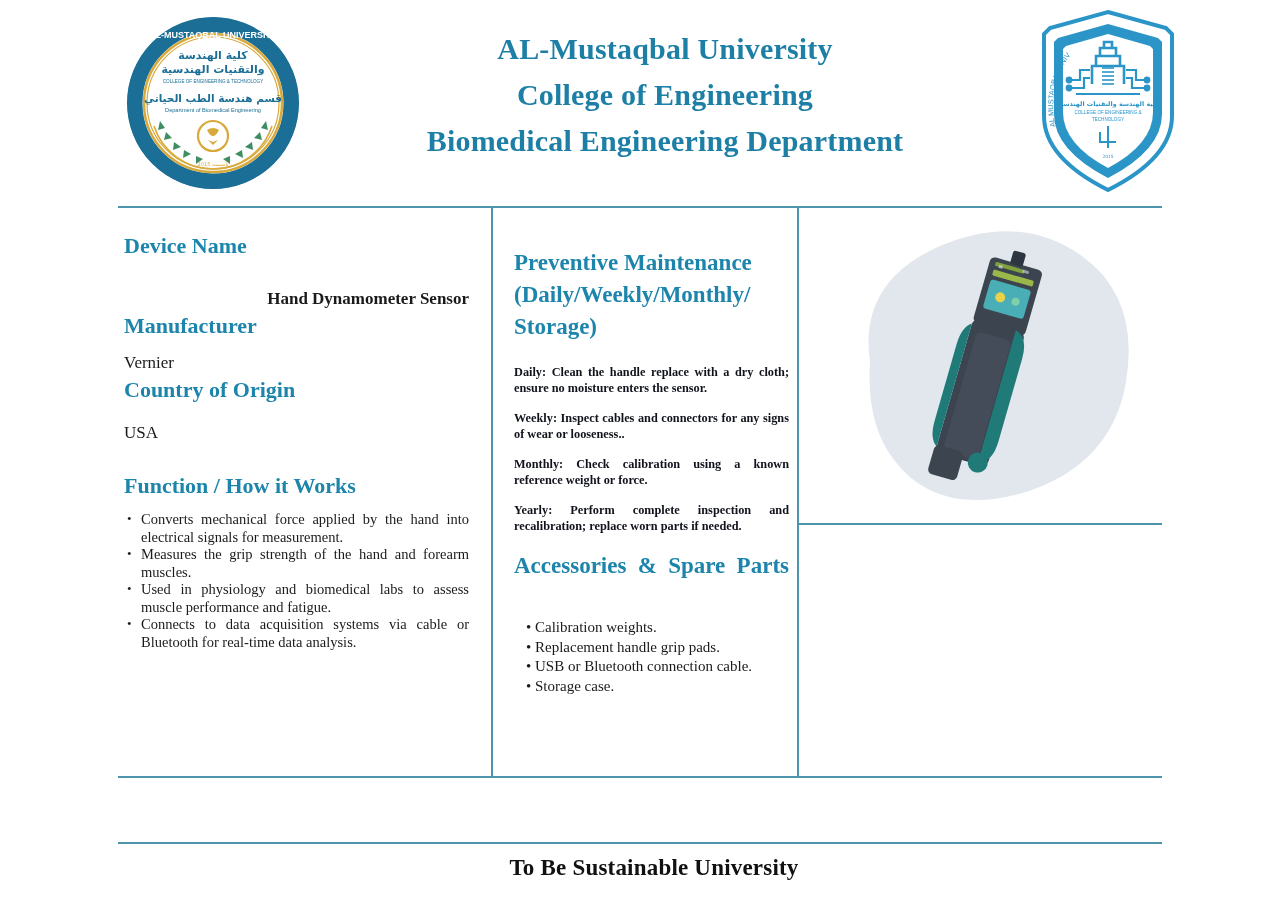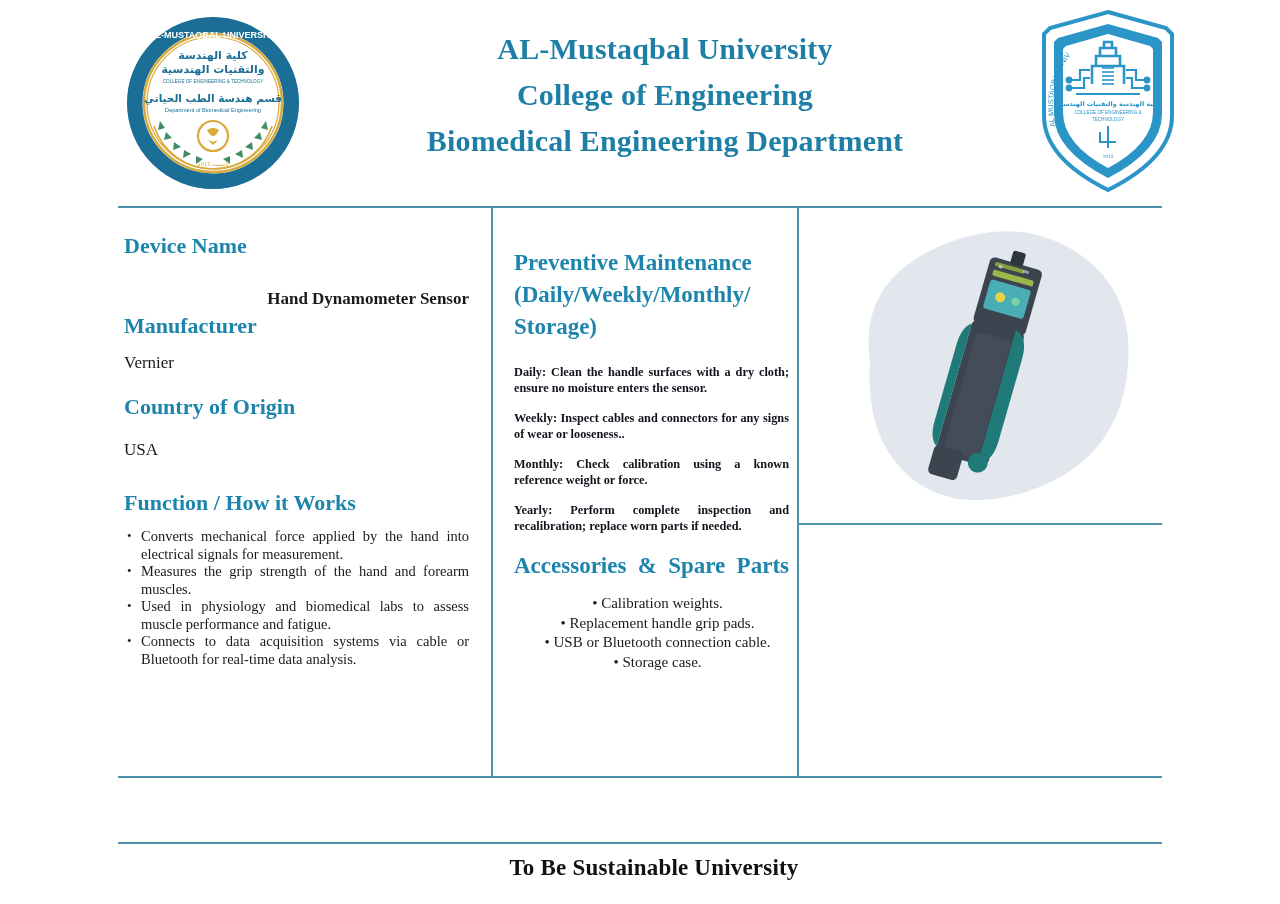--- a/index.html
+++ b/index.html
@@ -216,48 +216,48 @@
   <div class="col col-left">
 
     <h2 class="sec">Device Name</h2>
 
     <div class="val-bold" style="margin-top:27px;">Hand Dynamometer Sensor</div>
 
     <h2 class="sec" style="">Manufacturer</h2>
 
     <div class="val-plain" style="margin-top:11px;">Vernier</div>
 
-    <h2 class="sec" style="margin-top:17px;">Country of Origin</h2>
+    <h2 class="sec" style="">Country of Origin</h2>
 
     <div class="val-plain" style="margin-top:17px;">USA</div>
 
     <h2 class="sec" style="margin-top:26px;">Function / How it Works</h2>
 
     <ul class="fn" style="margin-top:10px;">
       <li>Converts mechanical force applied by the hand into electrical signals for measurement.</li>
       <li>Measures the grip strength of the hand and forearm muscles.</li>
       <li>Used in physiology and biomedical labs to assess muscle performance and fatigue.</li>
       <li>Connects to data acquisition systems via cable or Bluetooth for real-time data analysis.</li>
     </ul>
   </div>
 
   <div class="col col-mid">
 
     <h2 class="sec big" style="margin-top:17px;">Preventive Maintenance (Daily/Weekly/Monthly/ Storage)</h2>
 
     <div class="maint" style="margin-top:22px;">
-      <p>Daily: Clean the handle surfaces with a dry cloth; ensure no moisture enters the sensor.</p>
+      <p>Daily: Clean the handle replace with a dry cloth; ensure no moisture enters the sensor.</p>
       <p>Weekly: Inspect cables and connectors for any signs of wear or looseness..</p>
       <p>Monthly: Check calibration using a known reference weight or force.</p>
       <p>Yearly: Perform complete inspection and recalibration; replace worn parts if needed.</p>
     </div>
 
     <h2 class="sec big" style="margin-top:16px; text-align:justify; text-align-last:justify;">Accessories &amp; Spare Parts</h2>
 
-    <div class="acc" style="margin-top:12px; padding-left:12px;text-align:center;">
+    <div class="acc" style="margin-top:36px; padding-left:12px;">
       <p>• Calibration weights.</p>
       <p>• Replacement handle grip pads.</p>
       <p>• USB or Bluetooth connection cable.</p>
       <p>• Storage case.</p>
     </div>
   </div>
 
   <div class="col col-right">
     <div class="device-wrap">
       <svg viewBox="0 0 360 300" width="360" height="300">

